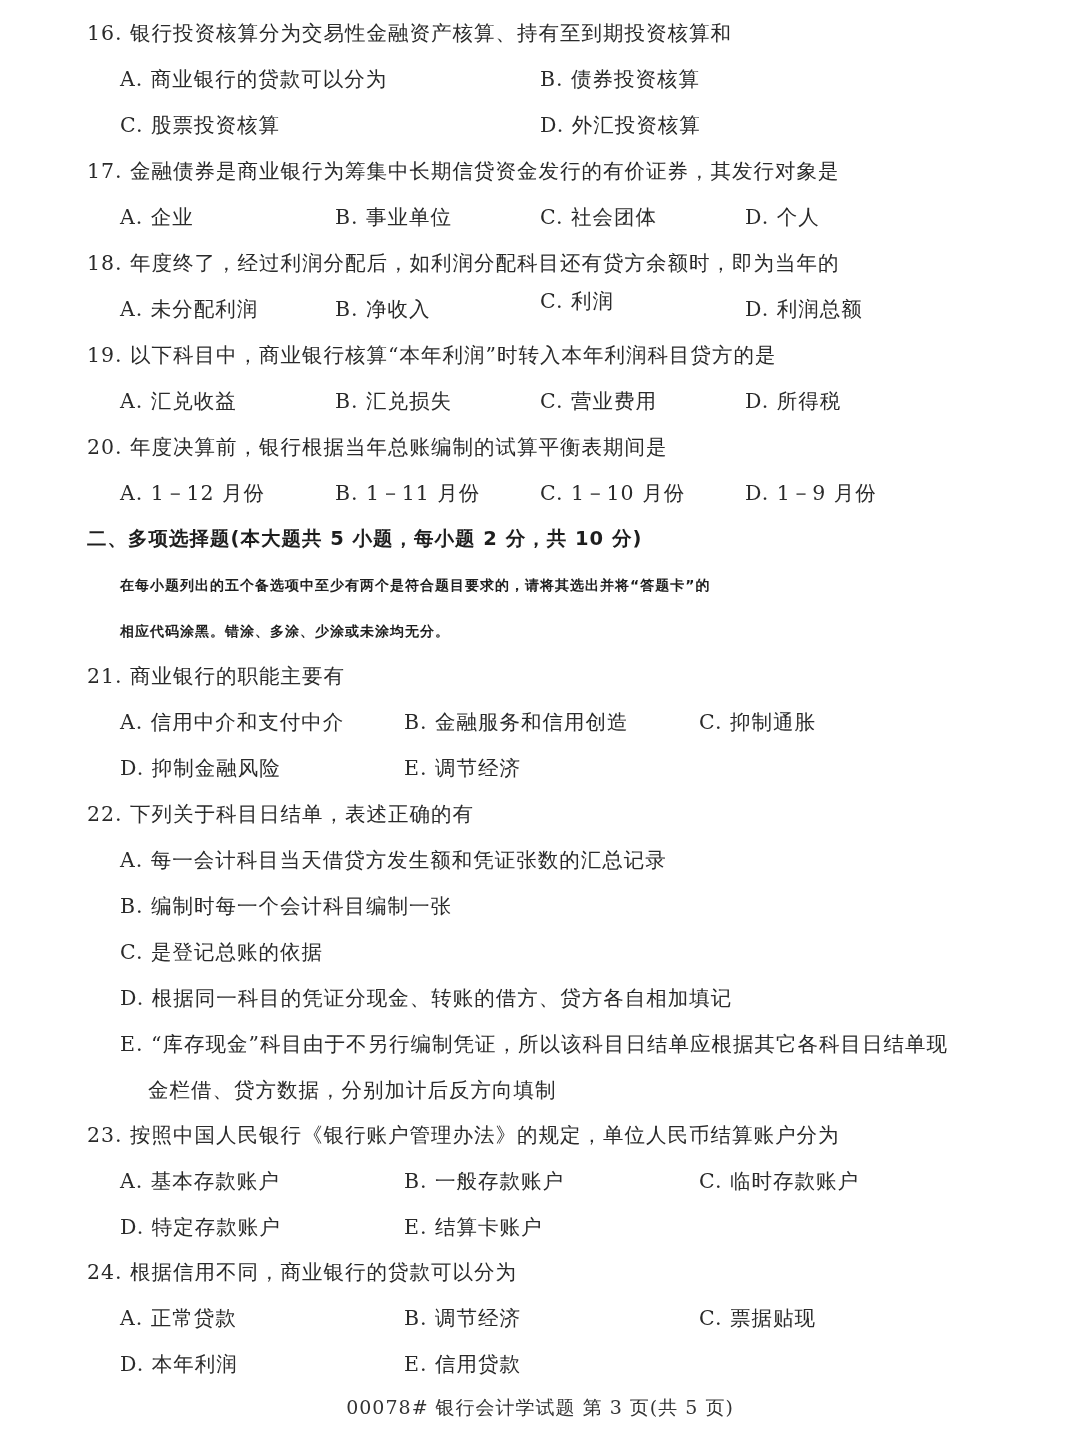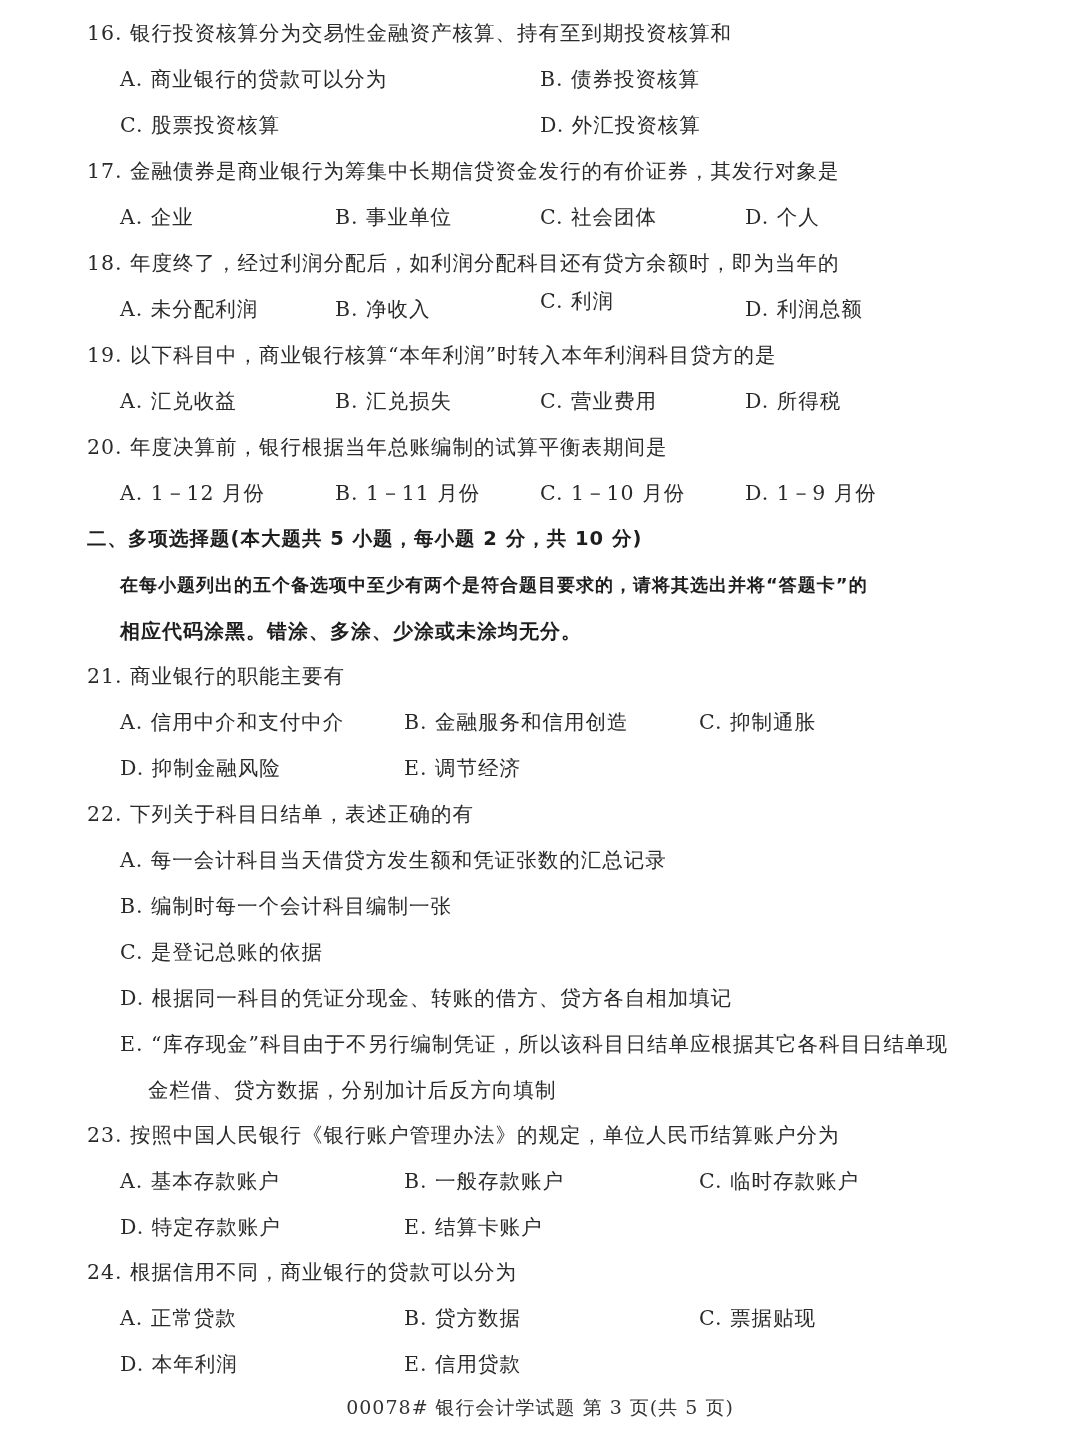--- a/index.html
+++ b/index.html
@@ -44,22 +44,22 @@
 <div class="line opt" style="top:388px;left:540px">C. 营业费用</div>
 <div class="line opt" style="top:388px;left:745px">D. 所得税</div>
 
 <div class="line q" style="top:434px">20. 年度决算前，银行根据当年总账编制的试算平衡表期间是</div>
 <div class="line opt" style="top:480px;left:120px">A. 1－12 月份</div>
 <div class="line opt" style="top:480px;left:335px">B. 1－11 月份</div>
 <div class="line opt" style="top:480px;left:540px">C. 1－10 月份</div>
 <div class="line opt" style="top:480px;left:745px">D. 1－9 月份</div>
 
 <div class="line q bold" style="top:526px;font-size:19.5px">二、多项选择题(本大题共 5 小题，每小题 2 分，共 10 分)</div>
-<div class="line opt bold" style="top:572px;left:120px;font-size:18px">在每小题列出的五个备选项中至少有两个是符合题目要求的，请将其选出并将“答题卡”的</div>
-<div class="line opt bold" style="top:618px;left:120px;font-size:20px">相应代码涂黑。错涂、多涂、少涂或未涂均无分。</div>
+<div class="line opt bold" style="top:572px;left:120px;font-size:14px">在每小题列出的五个备选项中至少有两个是符合题目要求的，请将其选出并将“答题卡”的</div>
+<div class="line opt bold" style="top:618px;left:120px;font-size:14px">相应代码涂黑。错涂、多涂、少涂或未涂均无分。</div>
 
 <div class="line q" style="top:663px">21. 商业银行的职能主要有</div>
 <div class="line opt" style="top:709px;left:120px">A. 信用中介和支付中介</div>
 <div class="line opt" style="top:709px;left:404px">B. 金融服务和信用创造</div>
 <div class="line opt" style="top:709px;left:699px">C. 抑制通胀</div>
 <div class="line opt" style="top:755px;left:120px">D. 抑制金融风险</div>
 <div class="line opt" style="top:755px;left:404px">E. 调节经济</div>
 
 <div class="line q" style="top:801px">22. 下列关于科目日结单，表述正确的有</div>
 <div class="line opt" style="top:847px;left:120px">A. 每一会计科目当天借贷方发生额和凭证张数的汇总记录</div>
@@ -71,18 +71,18 @@
 
 <div class="line q" style="top:1122px">23. 按照中国人民银行《银行账户管理办法》的规定，单位人民币结算账户分为</div>
 <div class="line opt" style="top:1168px;left:120px">A. 基本存款账户</div>
 <div class="line opt" style="top:1168px;left:404px">B. 一般存款账户</div>
 <div class="line opt" style="top:1168px;left:699px">C. 临时存款账户</div>
 <div class="line opt" style="top:1214px;left:120px">D. 特定存款账户</div>
 <div class="line opt" style="top:1214px;left:404px">E. 结算卡账户</div>
 
 <div class="line q" style="top:1259px">24. 根据信用不同，商业银行的贷款可以分为</div>
 <div class="line opt" style="top:1305px;left:120px">A. 正常贷款</div>
-<div class="line opt" style="top:1305px;left:404px">B. 贷方数据</div>
+<div class="line opt" style="top:1305px;left:404px">B. 调节经济</div>
 <div class="line opt" style="top:1305px;left:699px">C. 票据贴现</div>
 <div class="line opt" style="top:1351px;left:120px">D. 本年利润</div>
 <div class="line opt" style="top:1351px;left:404px">E. 信用贷款</div>
 
 <div class="footer">00078# 银行会计学试题 第 3 页(共 5 页)</div>
 
 </body></html>

